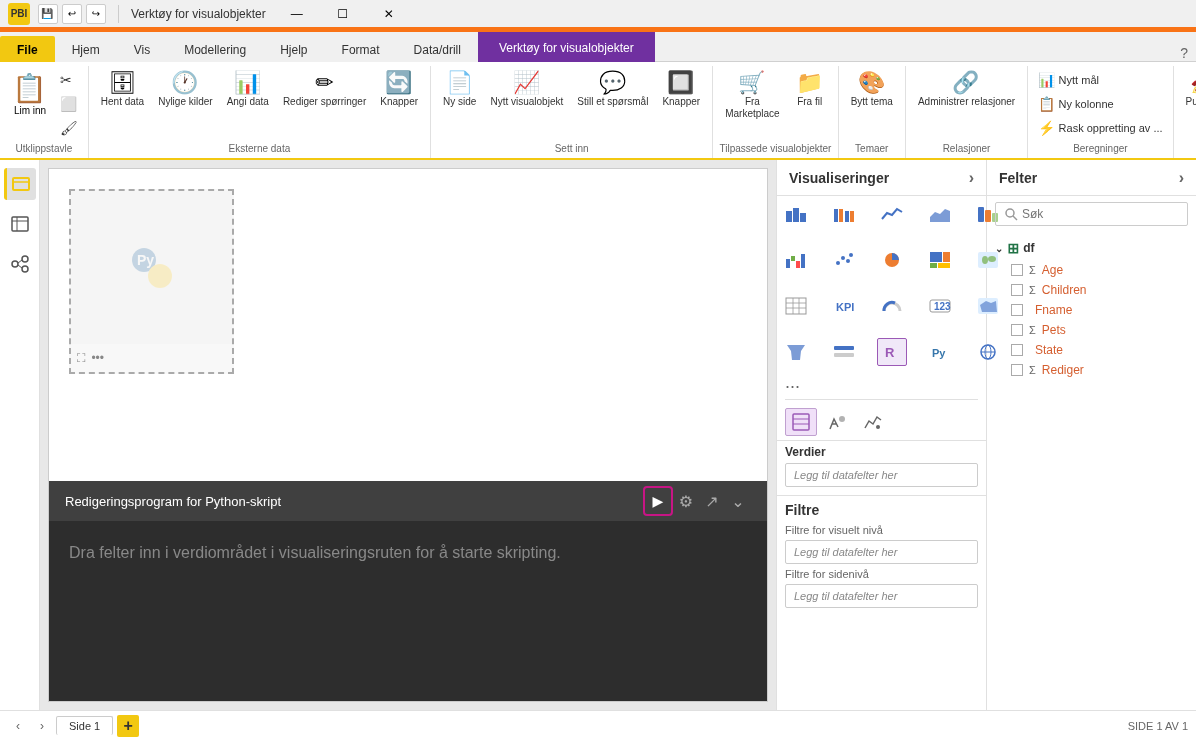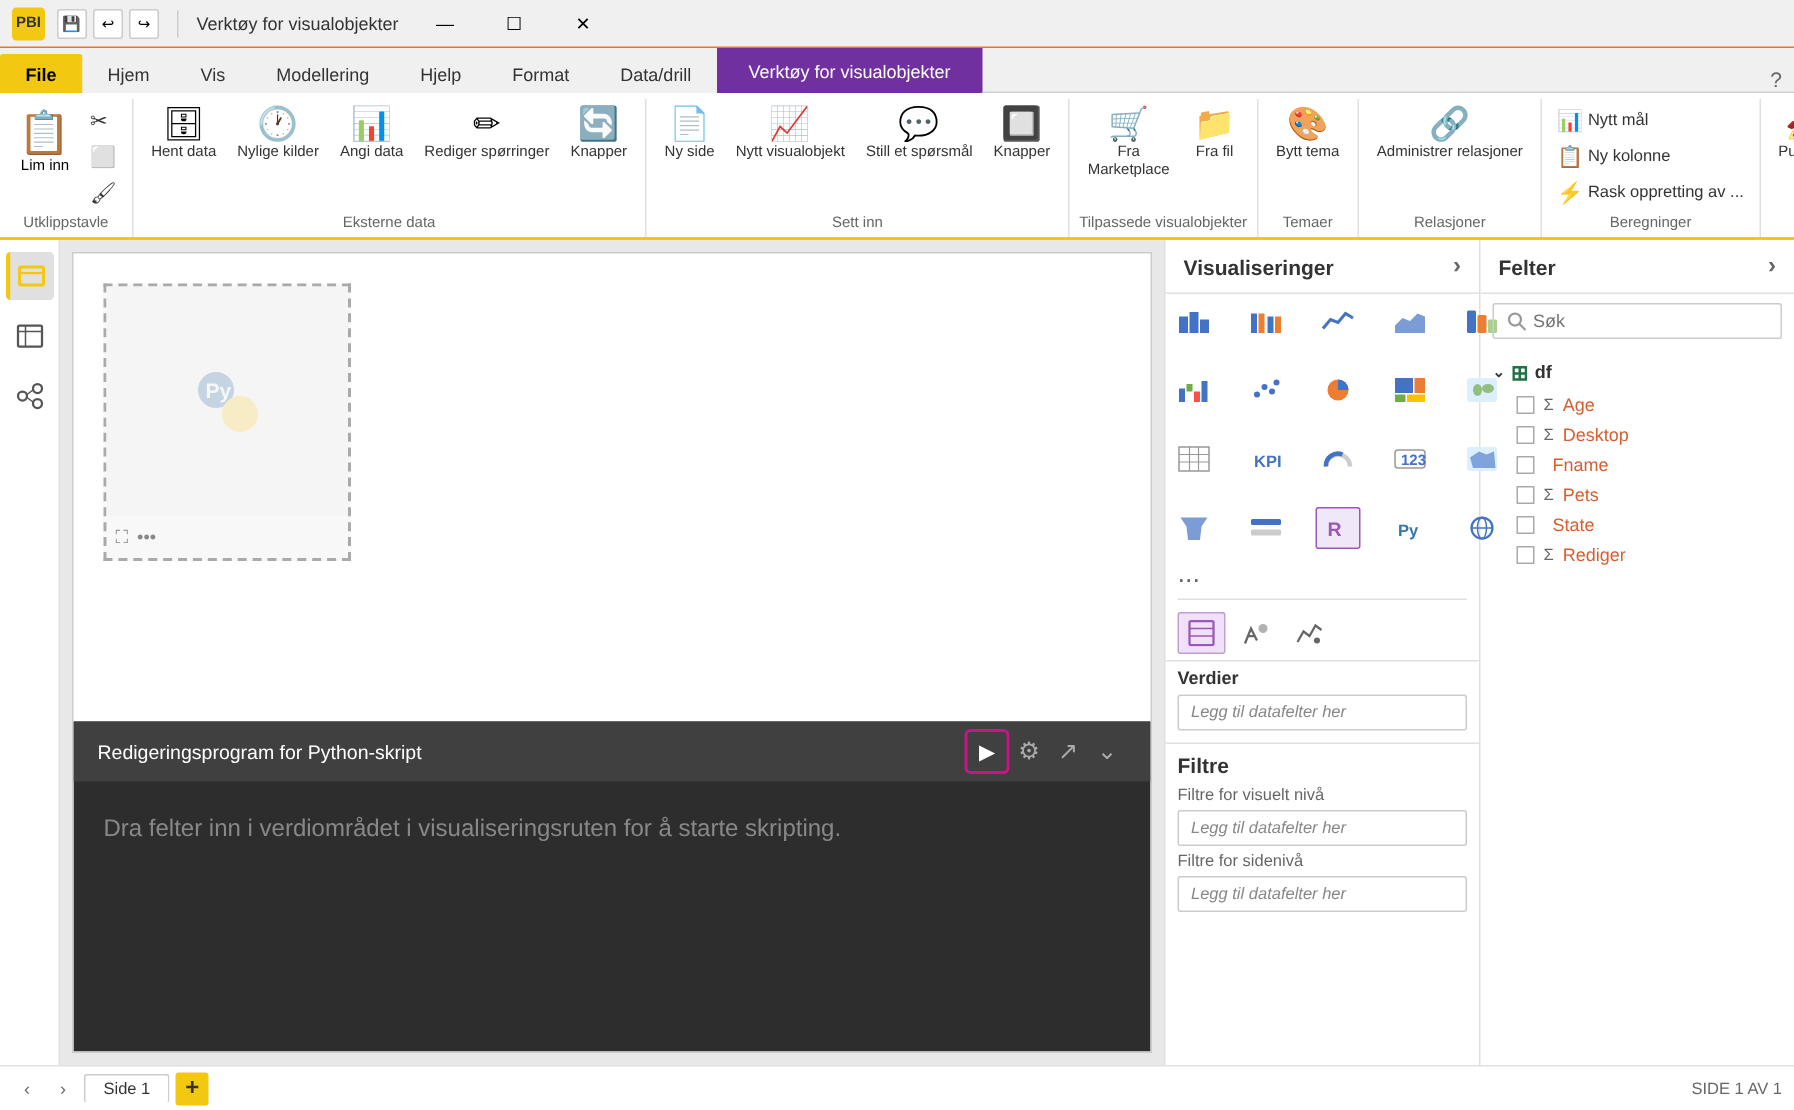--- a/index.html
+++ b/index.html
@@ -5,21 +5,21 @@
     * { box-sizing: border-box; margin: 0; padding: 0; }
     body { font-family: 'Segoe UI', Arial, sans-serif; font-size: 12px; background: #f0f0f0; overflow: hidden; width: 1196px; height: 740px; }
 
     
     .title-bar {
       height: 32px;
       background: #f0f0f0;
       display: flex;
       align-items: center;
       padding: 0 8px;
-      border-bottom: 1px solid #f97316;
+      border-bottom: 5px solid #f97316;
     }
     .title-bar-logo {
       width: 22px; height: 22px;
       background: #F2C811;
       border-radius: 3px;
       display: flex; align-items: center; justify-content: center;
       font-weight: bold; font-size: 11px; color: #333;
       margin-right: 8px;
     }
     .title-bar-icons { display: flex; gap: 4px; margin-right: 8px; }
@@ -922,21 +922,21 @@
 
         <div class="field-item">
           <span class="field-checkbox"></span>
           <span class="field-sigma">Σ</span>
           <span class="field-name-orange">Age</span>
         </div>
 
         <div class="field-item">
           <span class="field-checkbox"></span>
           <span class="field-sigma">Σ</span>
-          <span class="field-name-orange">Desktop</span>
+          <span class="field-name-orange">Children</span>
         </div>
 
         <div class="field-item">
           <span class="field-checkbox"></span>
           <span class="field-sigma" style="color:#ccc;"></span>
           <span class="field-name-orange">Fname</span>
         </div>
 
 
         <div class="field-item">

